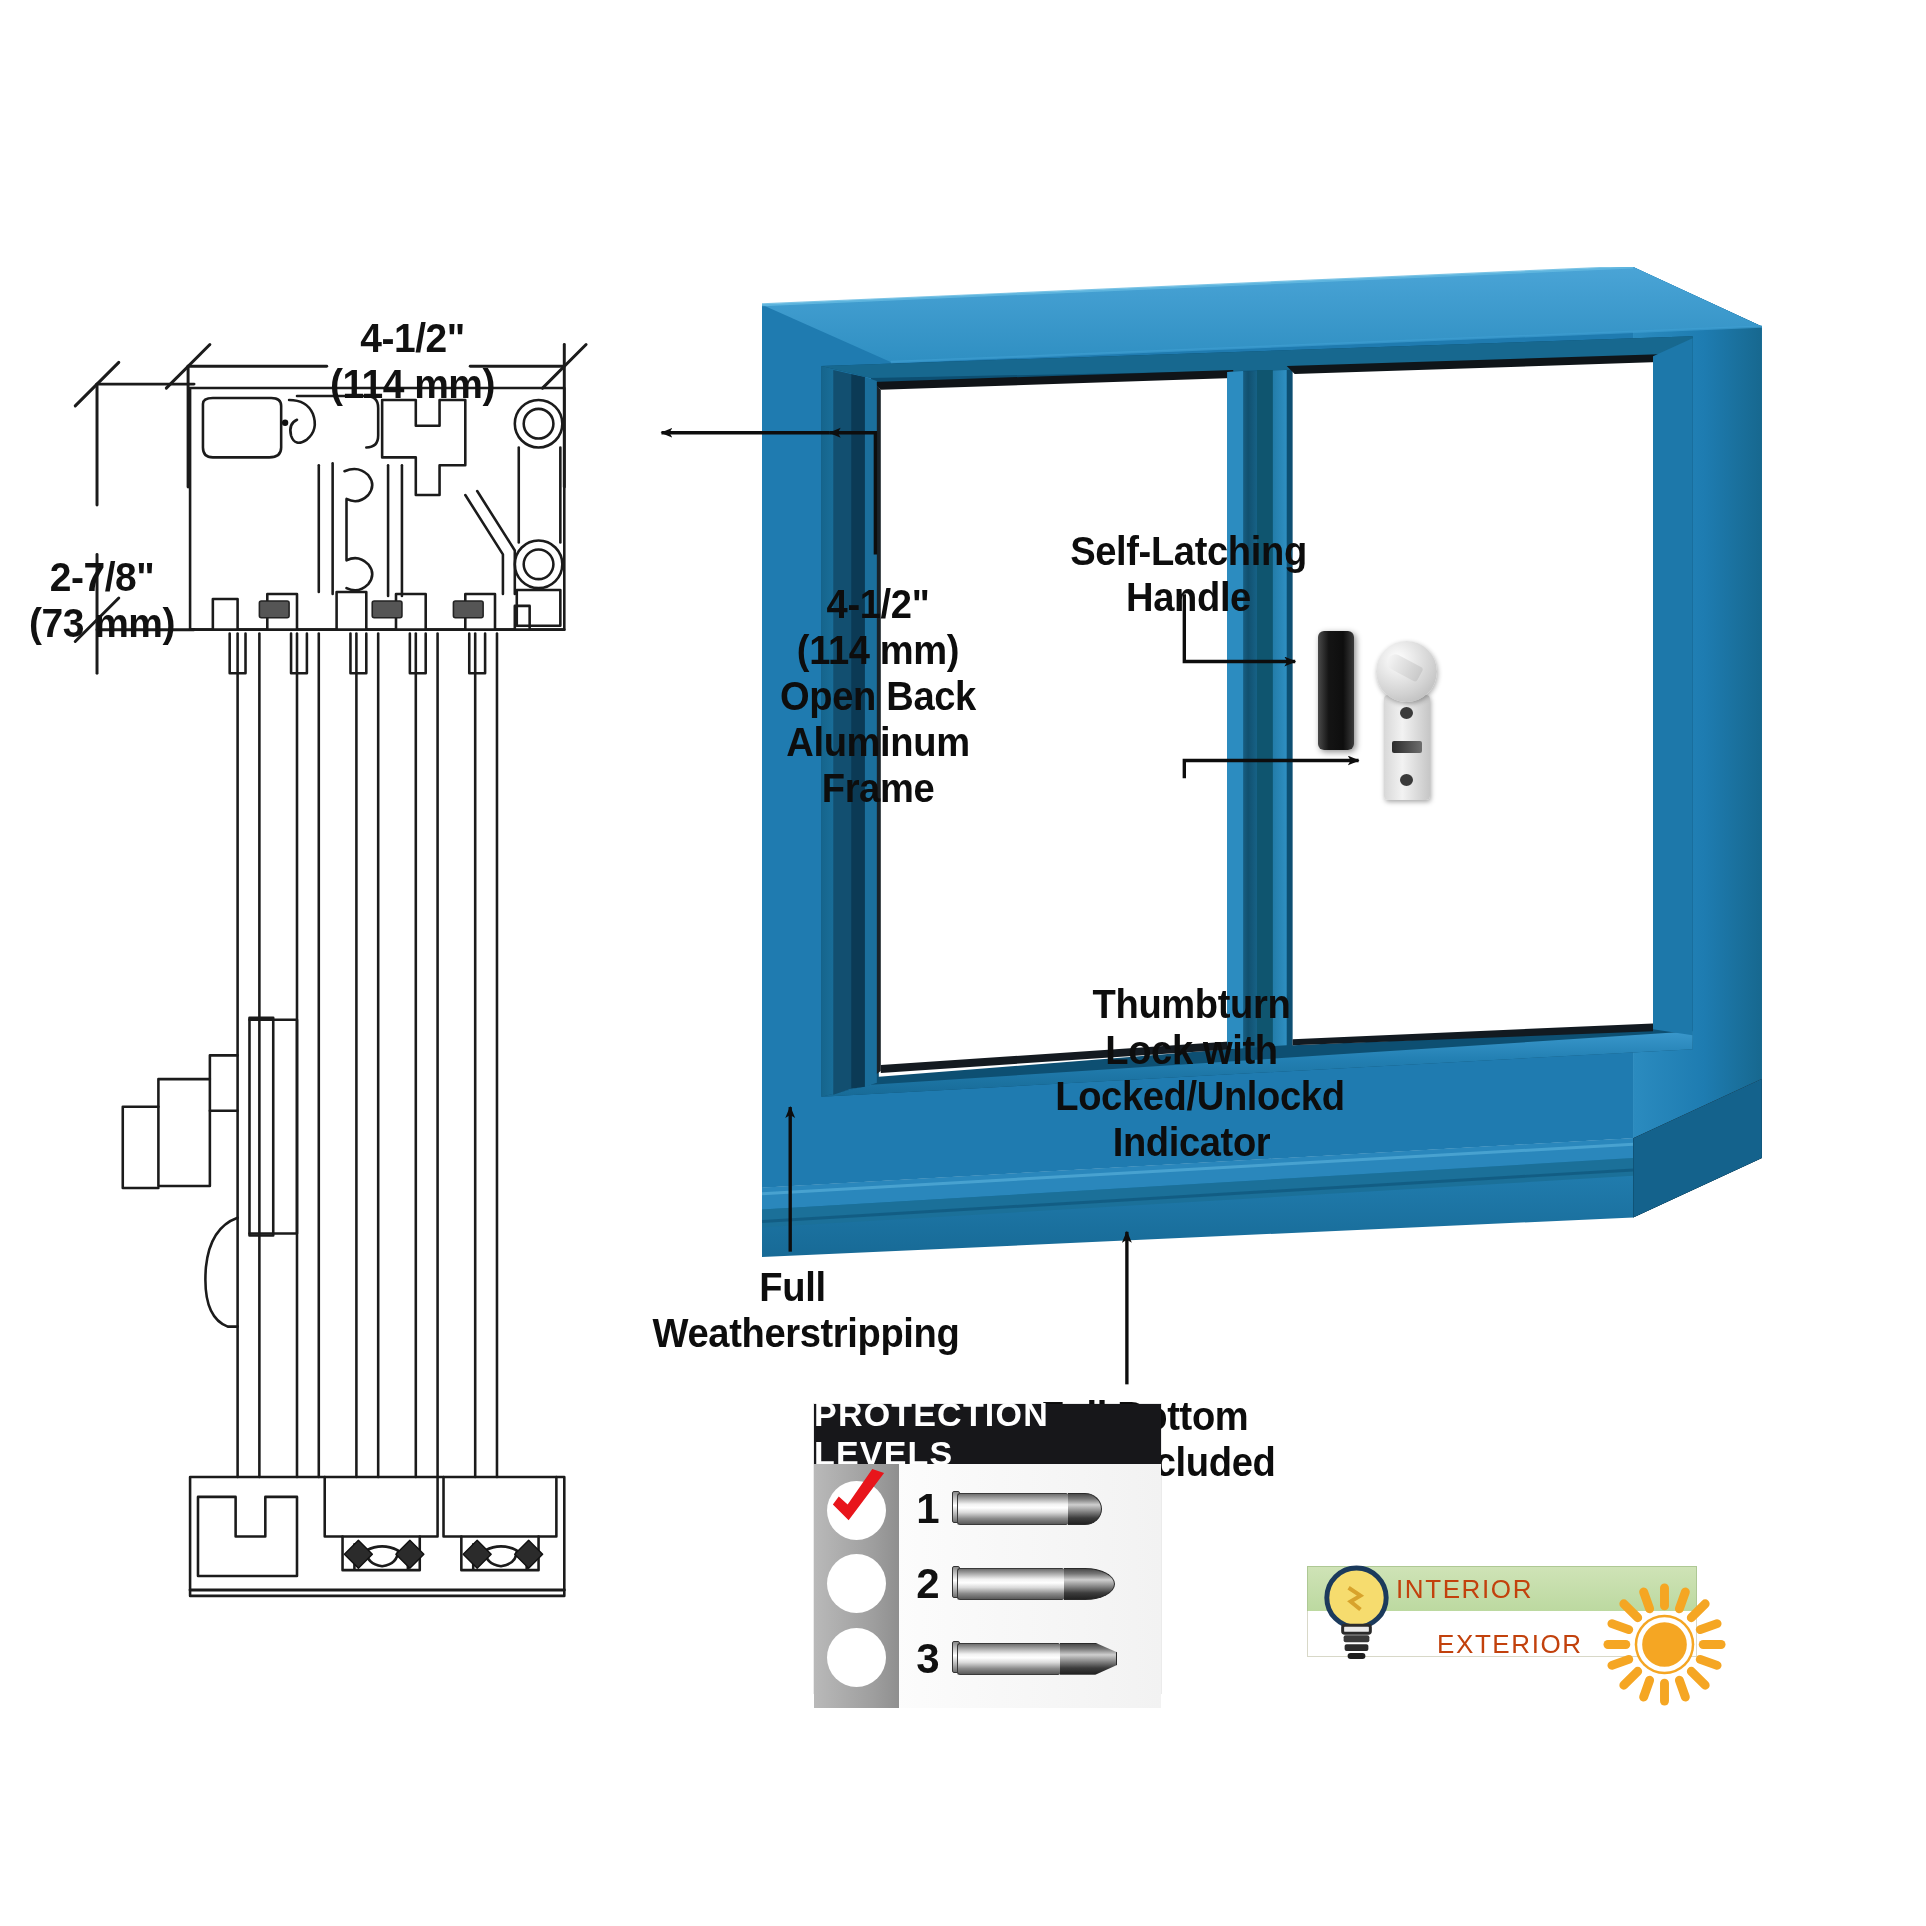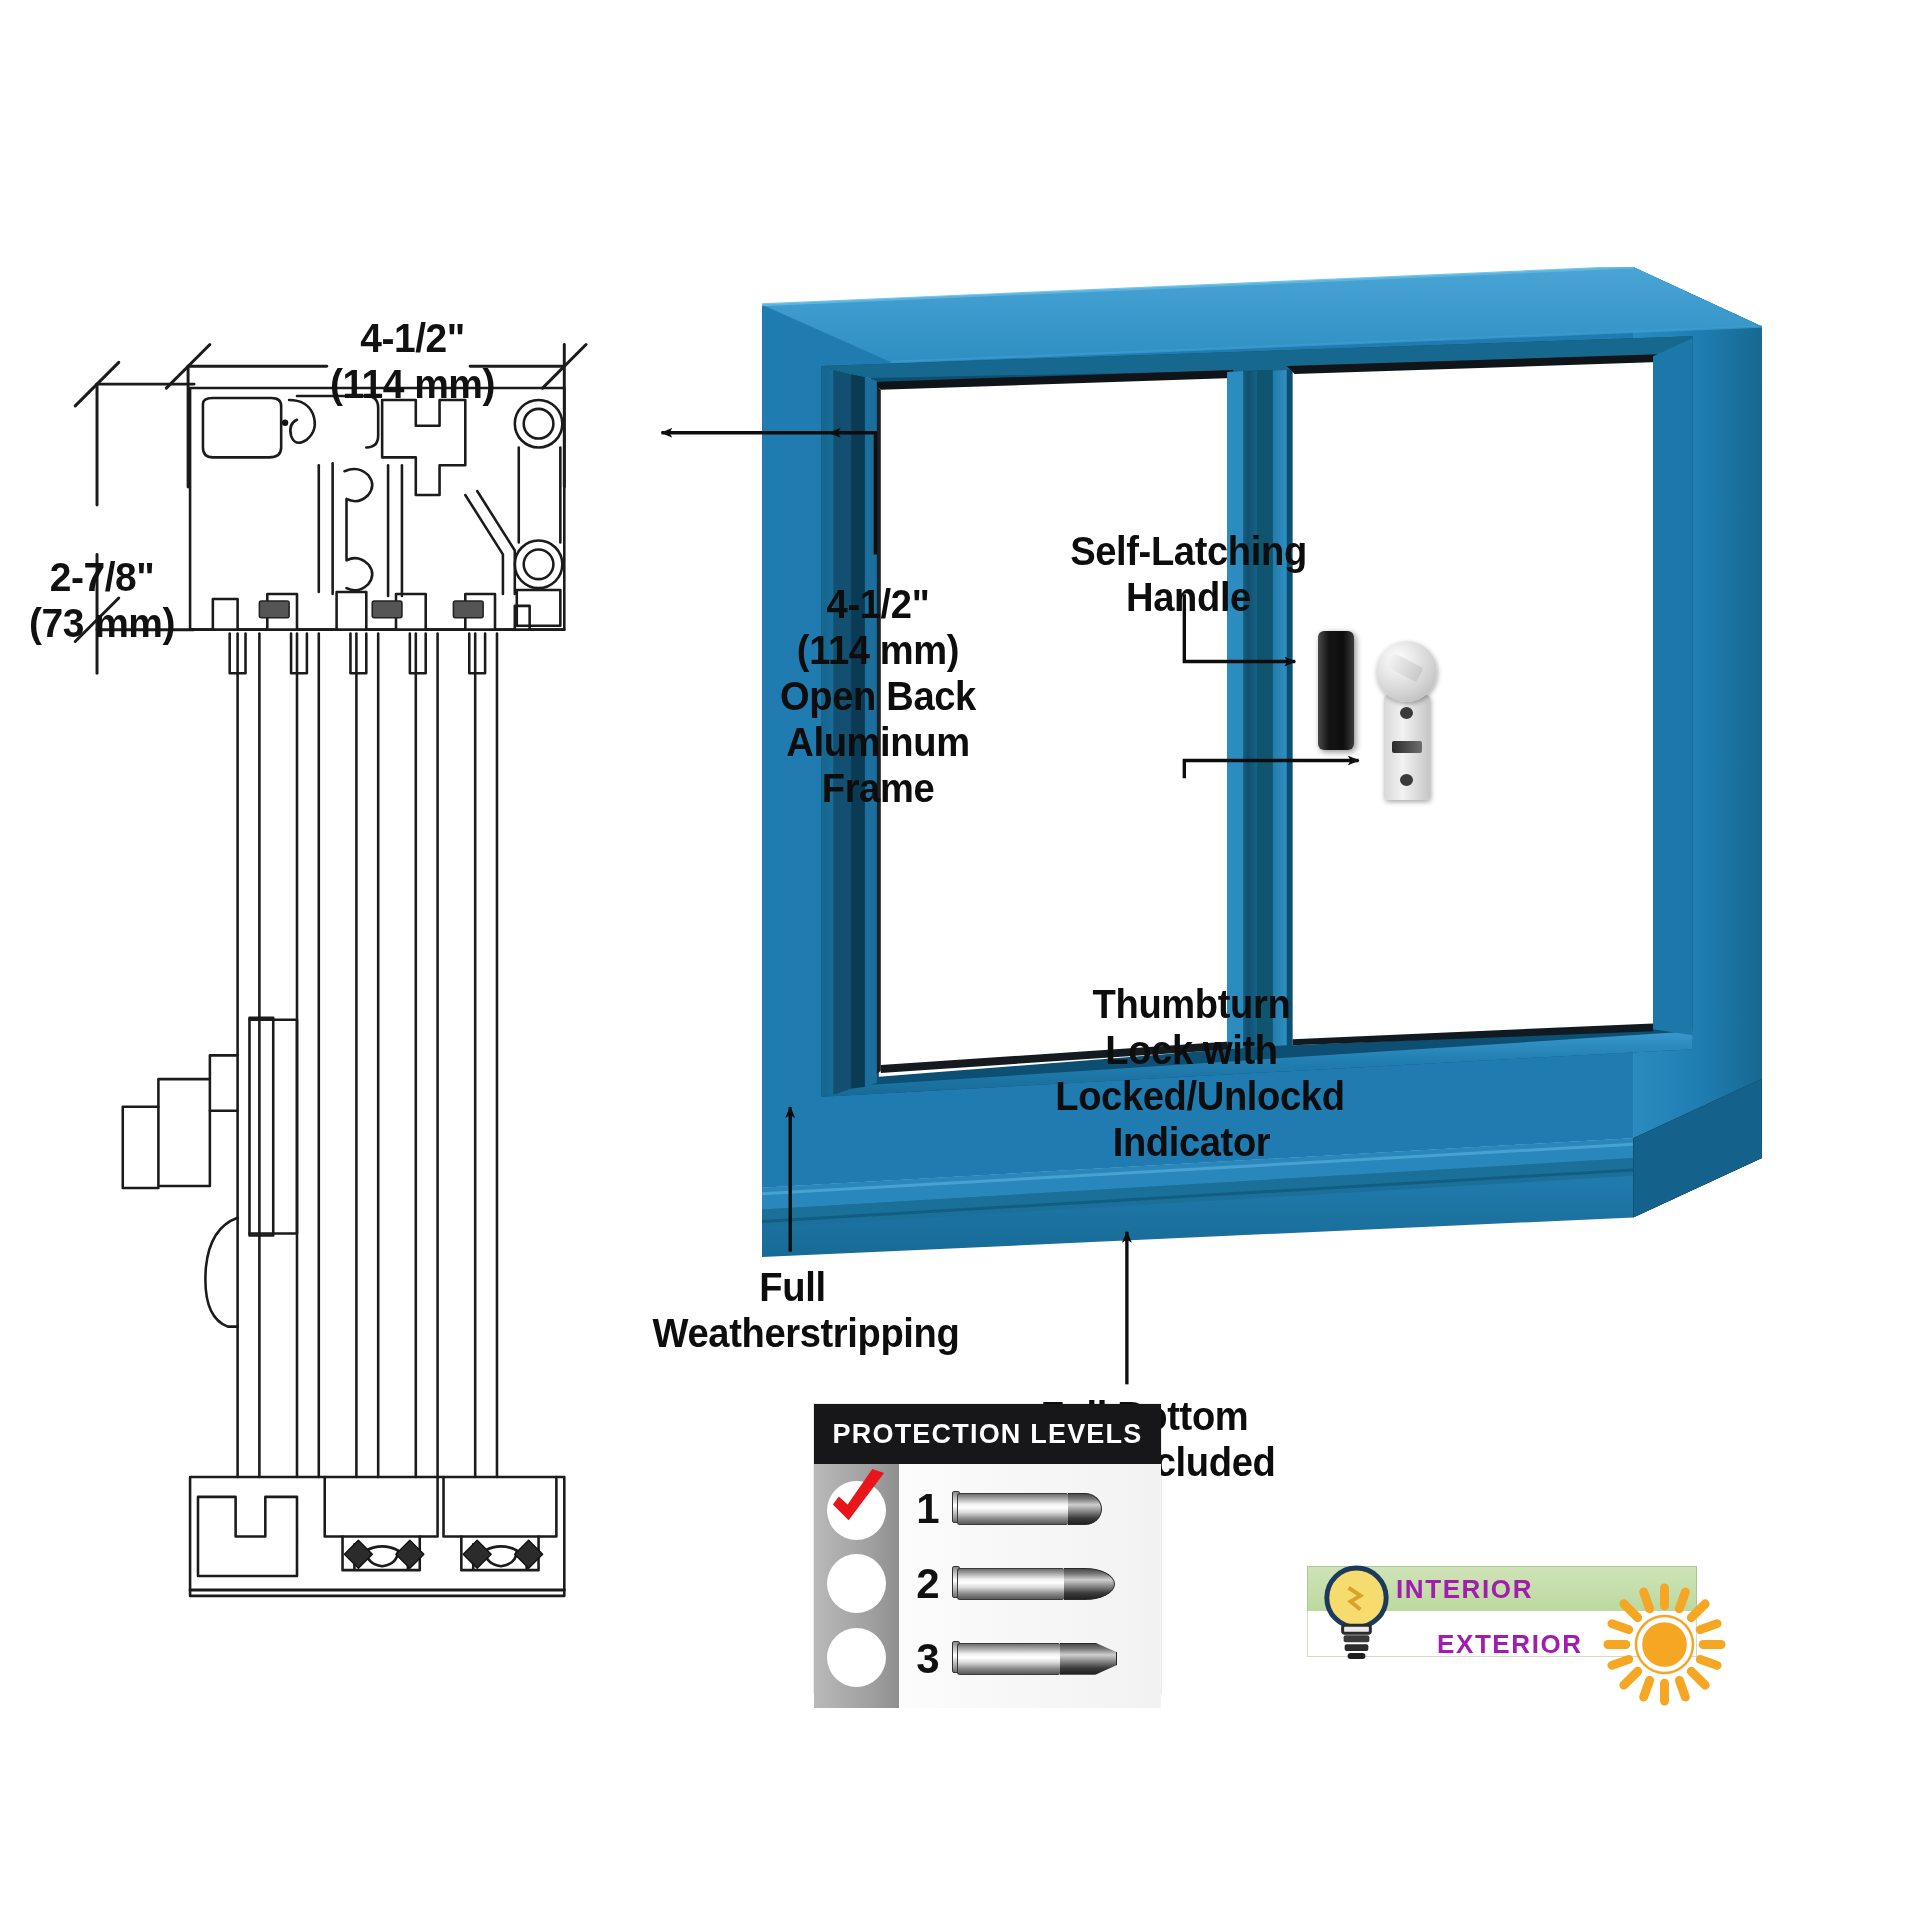--- a/index.html
+++ b/index.html
@@ -46,21 +46,21 @@
     width: 347px; height: 289px;
     background: #ffffff;
     box-shadow: 0 0 0 1px rgba(0,0,0,0.08);
   }
   #protection-badge .pb-title {
     height: 60px;
     background: #17171a;
     display: flex; align-items: center; justify-content: center;
     color: #ffffff;
     font-weight: 700;
-    font-size: 27px;
+    font-size: 34px;
     letter-spacing: 1.2px;
     font-family: "Liberation Sans", sans-serif;
     transform: none;
   }
   #protection-badge .pb-body {
     position: relative;
     height: 244px;
     background: linear-gradient(to right, #ffffff 0%, #f2f2f2 100%);
     display: flex;
   }
@@ -137,24 +137,24 @@
   .ie-band2 {
     position: absolute; left: 28px; top: 59px;
     width: 390px; height: 46px;
     background: #ffffff;
     border: 1px solid #d8d8c8;
     border-top: none;
   }
   .ie-label {
     position: absolute;
     font-family: "Liberation Sans", sans-serif;
-    font-weight: 700;
+    font-weight: 400;
     font-size: 26px;
     letter-spacing: 1.6px;
-    color: #a21caf;
+    color: #c2410c;
   }
   #ie-interior { left: 117px; top: 22px; }
   #ie-exterior { left: 158px; top: 77px; }
 
   
   #cross-section { position: absolute; left: 0; top: 0; width: 693px; height: 1683px; }
 </style>
 </head>
 <body>
 

